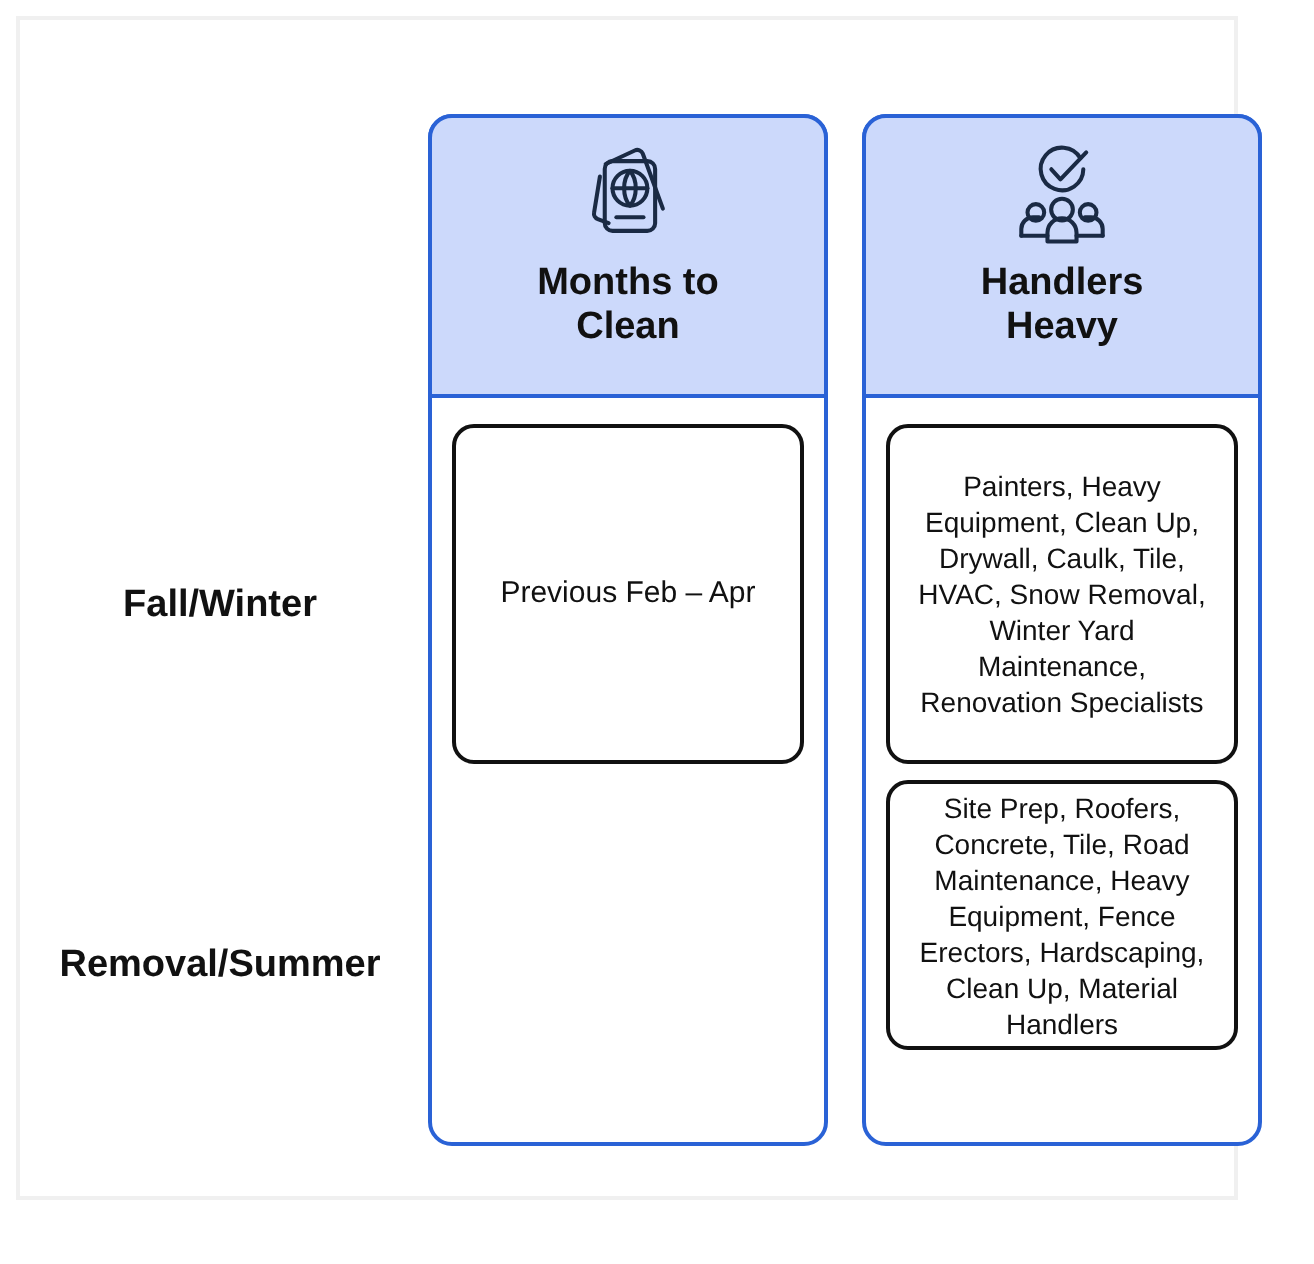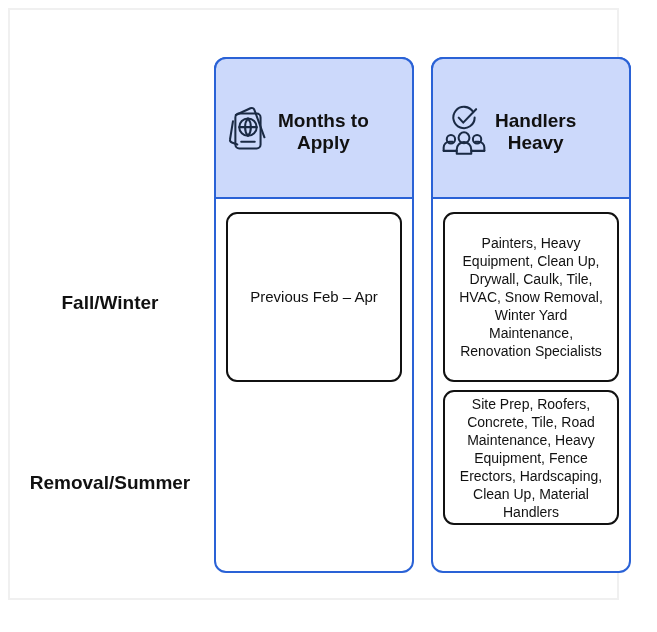--- a/index.html
+++ b/index.html
@@ -57,21 +57,21 @@
     position: absolute;
     left: -2px;
     top: -2px;
     width: 200px;
     height: 142px;
     background: #ccd9fb;
     border: 2px solid #2a62d6;
     border-radius: 12px 12px 0 0;
     box-sizing: border-box;
     display: flex;
-    flex-direction: row;
+    flex-direction: column;
     align-items: center;
     justify-content: flex-start;
     padding-top: 8px;
   }
   .header-icon {
     width: 62px;
     height: 62px;
     display: block;
     margin-bottom: 2px;
   }
@@ -125,21 +125,21 @@
           <path d="M17.5 22 L14.5 40.5 A3 3 0 0 0 16.4 43.9 L22 46"></path>
           <rect x="20" y="14" width="26" height="36" rx="4"></rect>
           <circle cx="33" cy="28" r="9"></circle>
           <path d="M24 28 H42"></path>
           <path d="M33 19 C29 23.5 29 32.5 33 37 C37 32.5 37 23.5 33 19 Z"></path>
           <path d="M26 43 H40"></path>
         </svg>
       </span>
       <div class="header-title">
         <span>Months to</span><br>
-        <span>Apply</span>
+        <span>Clean</span>
       </div>
     </div>
 
     <div class="cell cell-0">
       <span class="cell-text month">Previous Feb – Apr</span>
     </div>
 
   </div>
 
   <div class="column" id="column-1">

